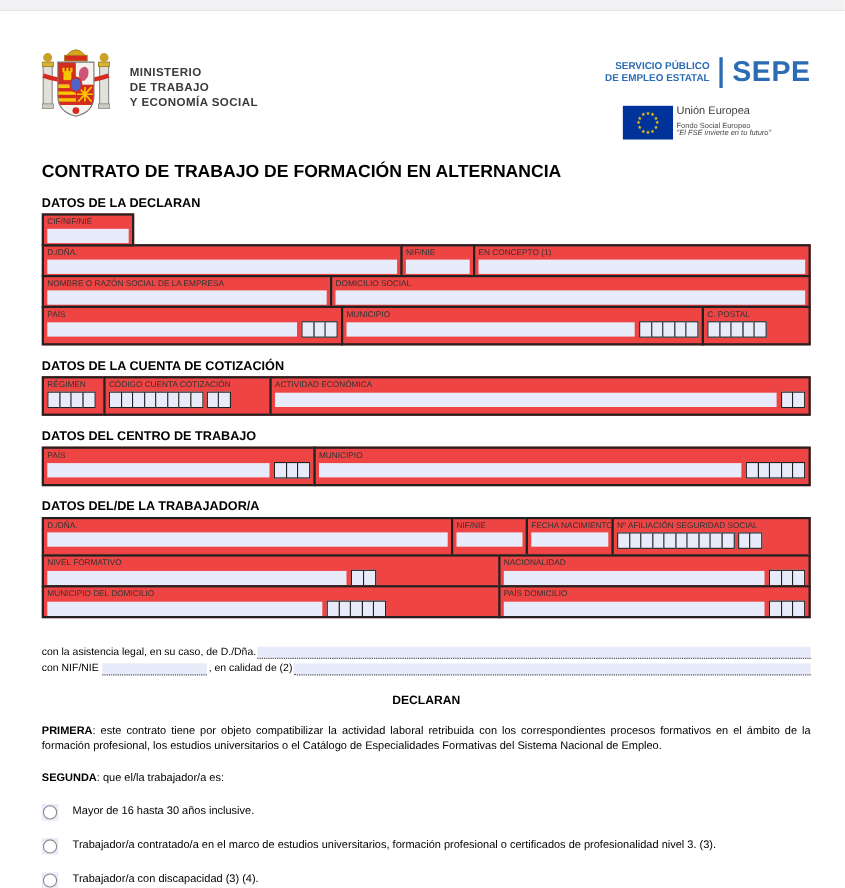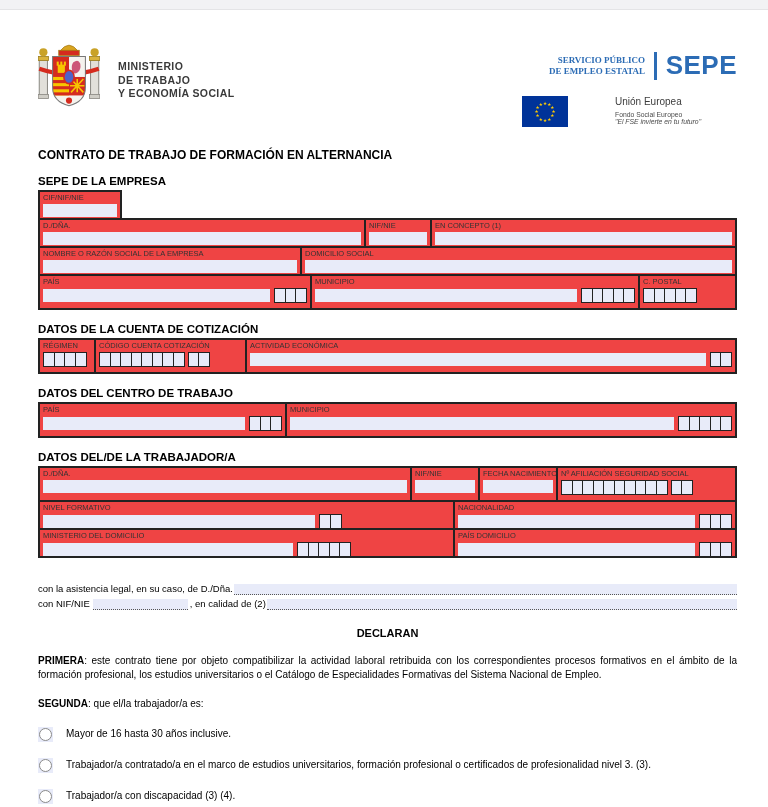--- a/index.html
+++ b/index.html
@@ -8,30 +8,30 @@
   .topbar { height:10px; background:#f2f2f4; border-bottom:1px solid #e4e4e6; }
   .page { padding:0 31px 0 38px; }
 
   
   .header { margin-top:28px; display:flex; justify-content:space-between; }
   .header-left { display:flex; gap:18px; }
   .ministry { margin-top:22px; font-size:10.5px; font-weight:bold; color:#3a3a3a;
     letter-spacing:.4px; line-height:13.5px; }
   .header-right { width:215px; }
   .sepe-row { display:flex; justify-content:flex-end; align-items:center; gap:9px; margin-top:12px; }
-  .sepe-service { text-align:right; font-size:9px; font-weight:bold; color:#2c6cb5; line-height:11px;font-family:Liberation Serif, serif; }
+  .sepe-service { text-align:right; font-size:9px; font-weight:bold; color:#2c6cb5; line-height:11px; }
   .sepe-bar { width:2.5px; height:28px; background:#2c6cb5; }
   .sepe-name { font-size:26px; font-weight:bold; color:#2c6cb5; letter-spacing:.5px; }
-  .eu-row { display:flex; gap:3px; margin-top:15px; justify-content:space-between; }
+  .eu-row { display:flex; gap:3px; margin-top:15px; justify-content:flex-end; }
   .eu-text { width:122px; }
   .eu-name { font-size:10px; color:#3d3d3d; margin-bottom:4px; }
   .eu-fund { font-size:6.8px; color:#4a4a4a; }
   .eu-motto { font-size:6.8px; font-style:italic; color:#4a4a4a; }
 
-  .title { margin-top:21px; font-size:12px; font-weight:bold; }
+  .title { margin-top:21px; font-size:16px; font-weight:bold; }
   .sec-heading { margin:13px 0 3px; font-size:11.5px; font-weight:bold; }
 
   
   .frow { display:flex; }
   .frow + .frow { margin-top:-2px; }
   .frow-cif { margin-bottom:-2px; position:relative; z-index:2; }
   .fbox { border:2px solid #222; background:#ef4444; padding:1px 3px 2px; height:30px; overflow:hidden; }
   .fbox + .fbox { margin-left:-2px; }
   .fbox.tall { height:36px; }
   .fbox.grow { flex:1; }
@@ -142,21 +142,21 @@
           <div class="eu-name">Unión Europea</div>
           <div class="eu-fund">Fondo Social Europeo</div>
           <div class="eu-motto">"El FSE invierte en tu futuro"</div>
         </div>
       </div>
     </div>
   </div>
 
   <div class="title">CONTRATO DE TRABAJO DE FORMACIÓN EN ALTERNANCIA</div>
 
-  <div class="sec-heading">SEPE DE LA EMPRESA</div>
+  <div class="sec-heading">DATOS DE LA DECLARAN</div>
   <div class="frow frow-cif">
     <div class="fbox" style="width:84px">
       <div class="flabel">CIF/NIF/NIE</div>
       <div class="fbody">
           <div class="finput"></div>
         </div>
     </div>
   </div>
   <div class="frow">
     <div class="fbox" style="width:328px">
@@ -359,21 +359,21 @@
           <div class="cells">
             <span class="cell"></span>
             <span class="cell"></span>
             <span class="cell"></span>
           </div>
         </div>
     </div>
   </div>
   <div class="frow">
     <div class="fbox" style="width:417px">
-      <div class="flabel">MINISTERIO DEL DOMICILIO</div>
+      <div class="flabel">MUNICIPIO DEL DOMICILIO</div>
       <div class="fbody">
           <div class="finput fixed" style="width:250px"></div>
           <div class="cells">
             <span class="cell"></span>
             <span class="cell"></span>
             <span class="cell"></span>
             <span class="cell"></span>
             <span class="cell"></span>
           </div>
         </div>

